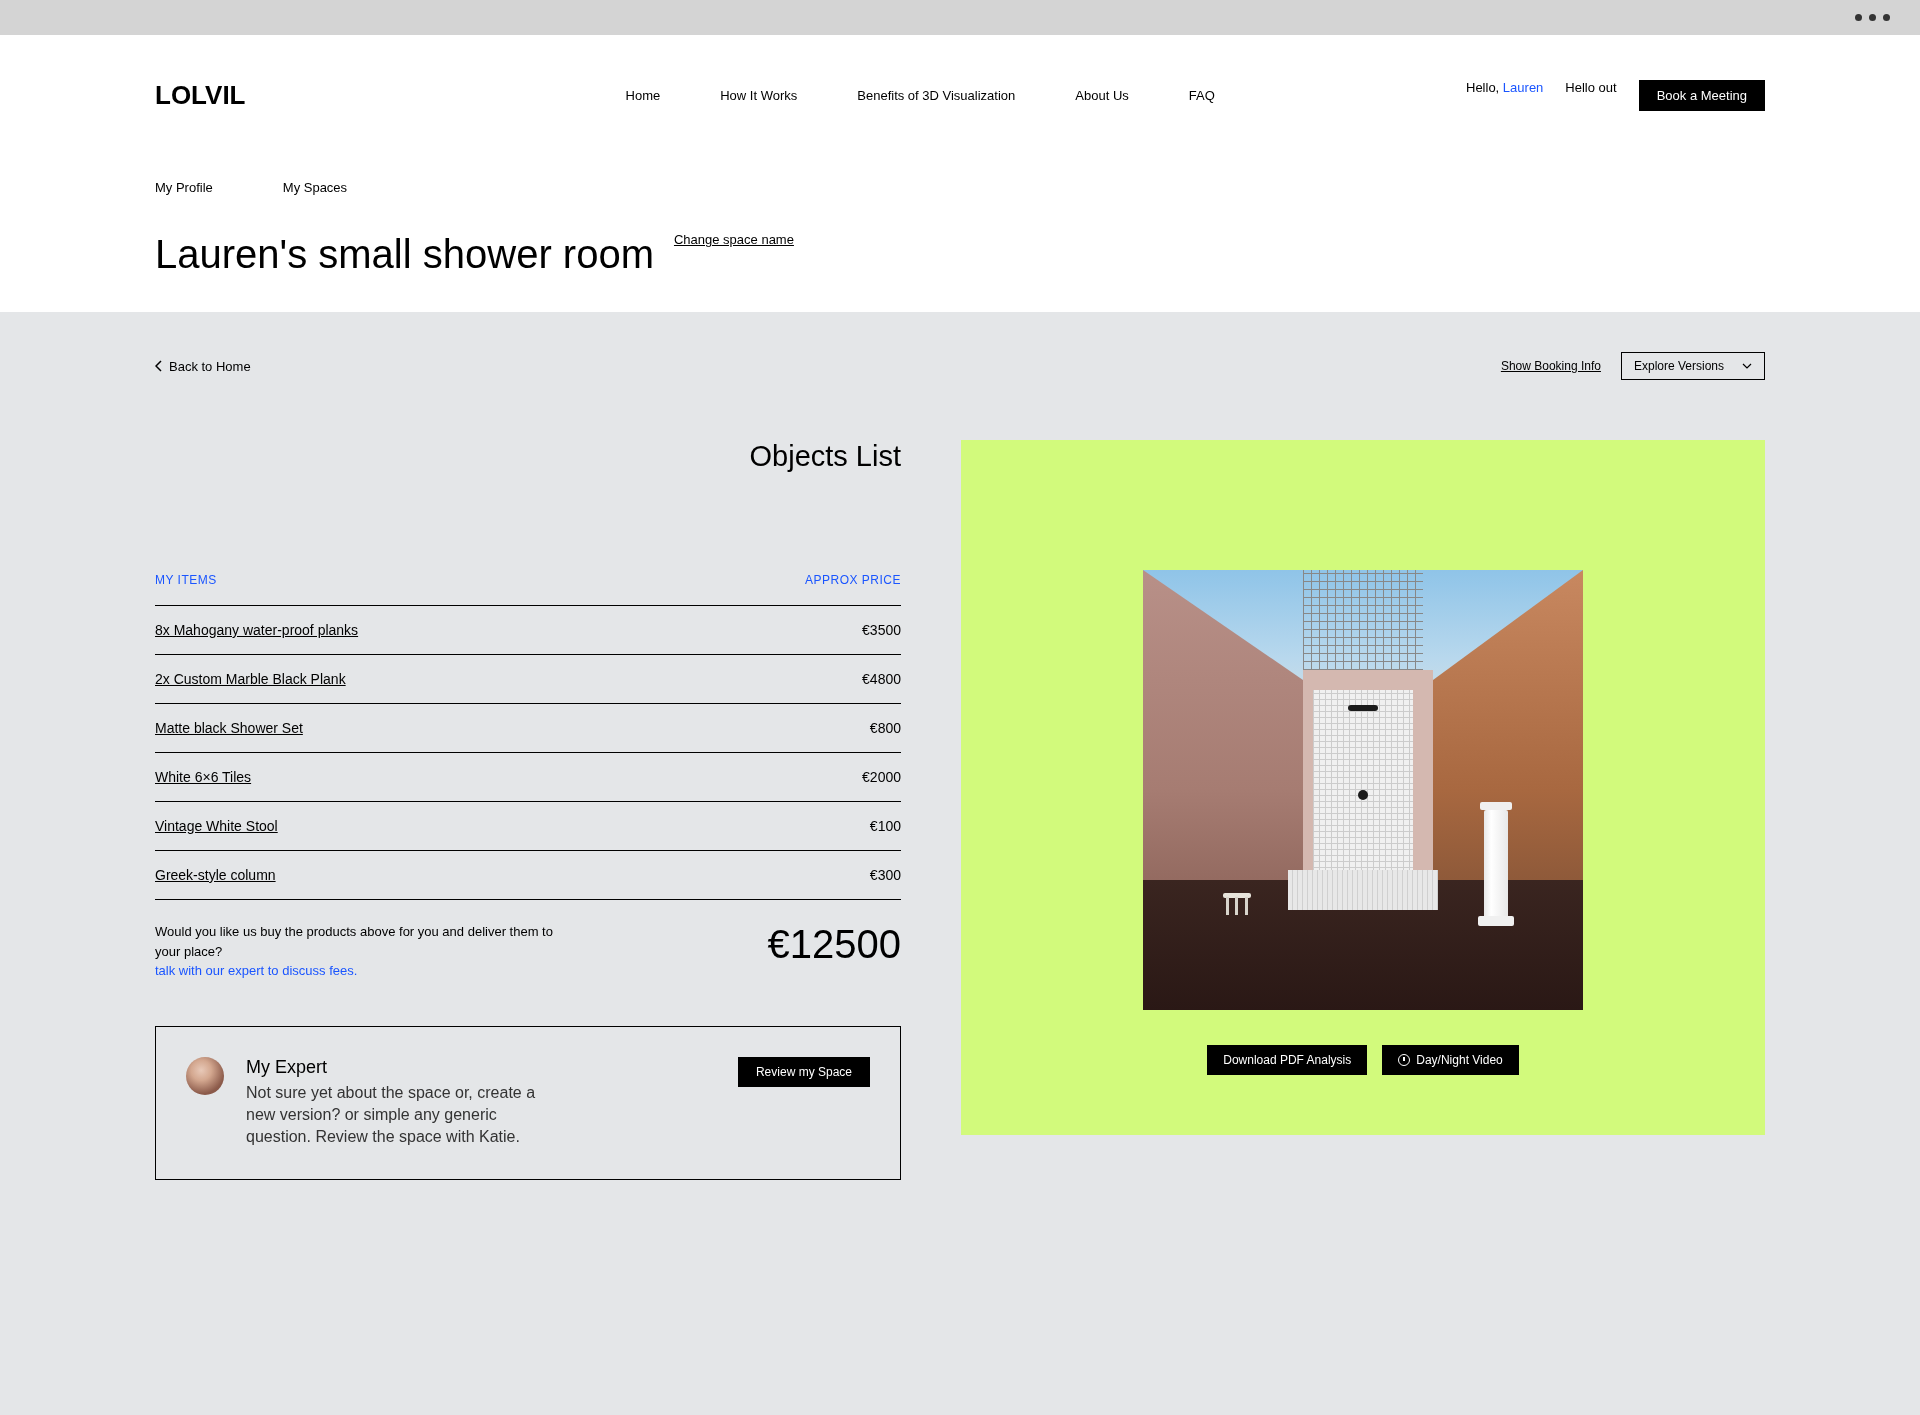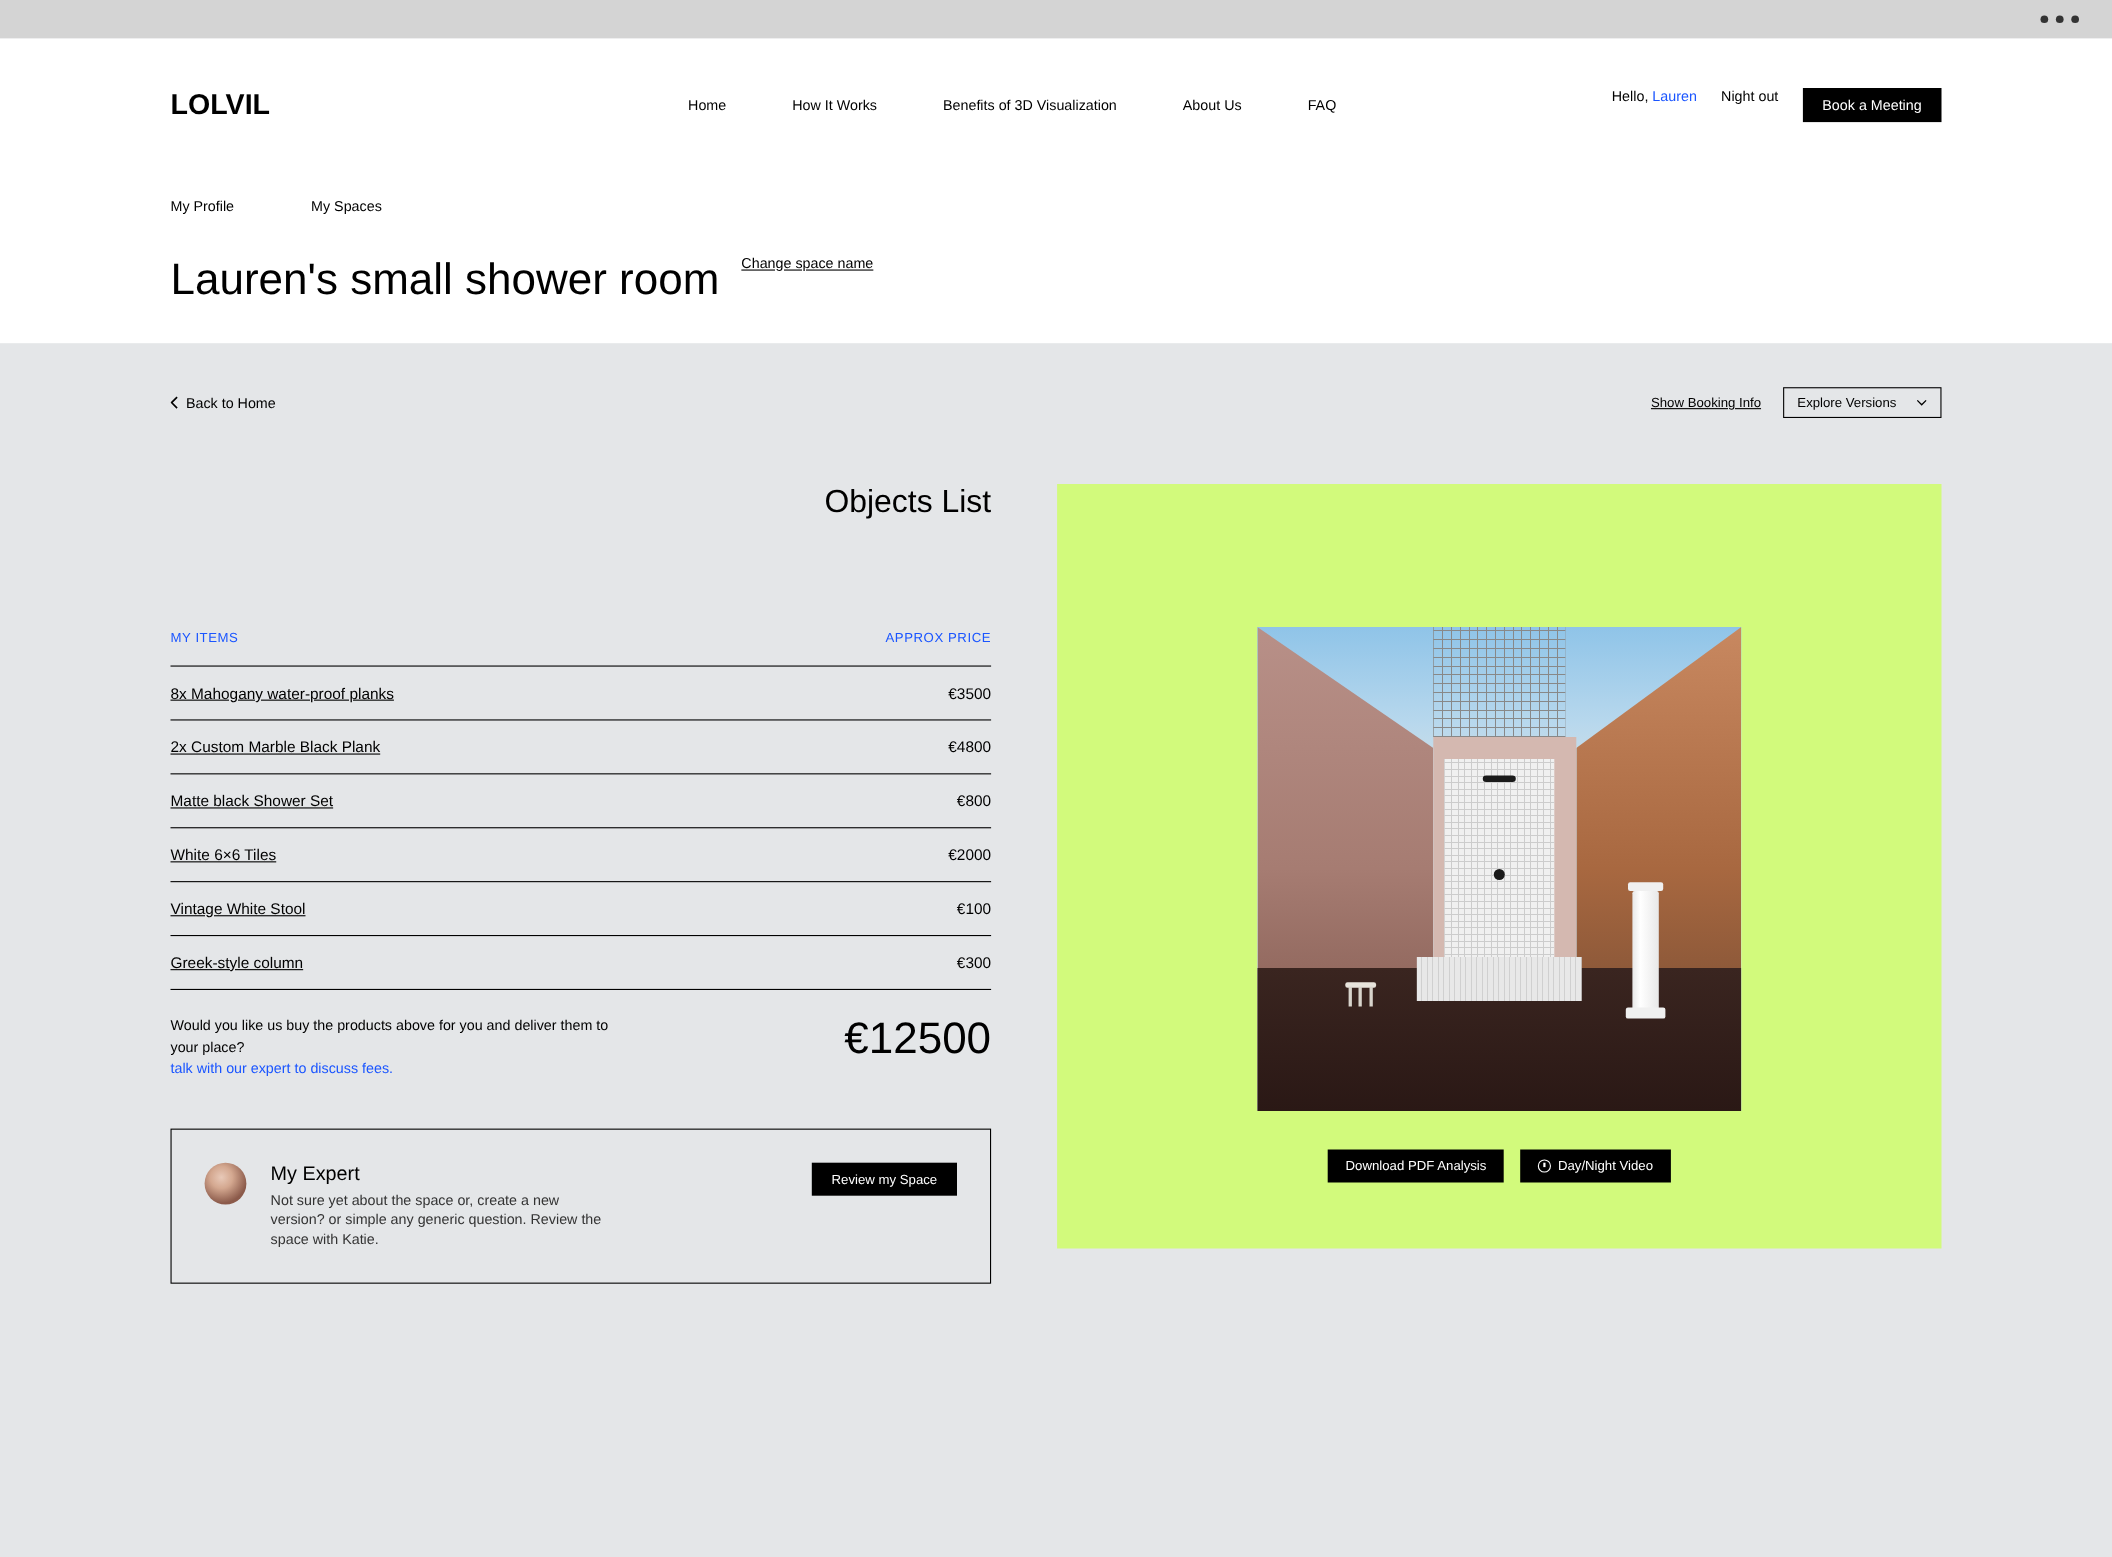--- a/index.html
+++ b/index.html
@@ -42,21 +42,21 @@
 
 .total-row { display: flex; justify-content: space-between; align-items: flex-start; margin-top: 22px; }
 .total-text { font-size: 13px; max-width: 420px; line-height: 1.5; }
 .talk-expert { color: #1a55ff; cursor: pointer; }
 .total-price { font-size: 40px; font-weight: 400; }
 
 .expert-card { border: 1px solid #000; margin-top: 45px; padding: 30px 30px; display: flex; align-items: flex-start; gap: 22px; }
 .avatar { width: 38px; height: 38px; border-radius: 50%; background: radial-gradient(circle at 40% 35%, #e8c9b8 0%, #d4a890 30%, #8b5a4a 70%); flex-shrink: 0; }
 .expert-text { flex: 1; }
 .expert-title { font-size: 18px; font-weight: 400; margin-bottom: 4px; }
-.expert-desc { font-size: 13px; color: #333; line-height: 1.4; max-width: 310px; }
+.expert-desc { font-size: 16px; color: #333; line-height: 1.4; max-width: 310px; }
 .review-btn { background: #000; color: #fff; padding: 8px 18px; font-size: 12px; border: none; cursor: pointer; }
 
 .right-col { flex: 1; }
 .render-panel { background: #d2fa7c; padding: 130px 60px 60px 60px; display: flex; flex-direction: column; align-items: center; }
 .render-image { width: 440px; height: 440px; position: relative; overflow: hidden; background: linear-gradient(180deg, #8fc4e8 0%, #b8d8ed 20%, #c9dde8 28%); }
 .sky-grid { position: absolute; top: 0; left: 50%; transform: translateX(-50%); width: 120px; height: 100px; background-image: repeating-linear-gradient(0deg, #888 0 1px, transparent 1px 8px), repeating-linear-gradient(90deg, #888 0 1px, transparent 1px 8px); }
 .wall-left { position: absolute; top: 0; left: 0; width: 160px; height: 100%; background: linear-gradient(180deg, #b89088 0%, #a67c72 50%, #7a5248 100%); clip-path: polygon(0 0, 100% 25%, 100% 100%, 0 100%); }
 .wall-right { position: absolute; top: 0; right: 0; width: 150px; height: 100%; background: linear-gradient(180deg, #c88860 0%, #a86840 50%, #6a4530 100%); clip-path: polygon(0 25%, 100% 0, 100% 100%, 0 100%); }
 .back-wall { position: absolute; top: 100px; left: 160px; right: 150px; height: 200px; background: #d4b8b0; }
 .tile-wall { position: absolute; top: 120px; left: 50%; transform: translateX(-50%); width: 100px; height: 220px; background: #f0f0f0; background-image: repeating-linear-gradient(0deg, #ccc 0 1px, transparent 1px 6px), repeating-linear-gradient(90deg, #ccc 0 1px, transparent 1px 6px); }
@@ -94,21 +94,21 @@
       <span>Home</span>
       <span>How It Works</span>
       <span>Benefits of 3D Visualization</span>
       <span>About Us</span>
       <span>FAQ</span>
     </div>
     <div class="nav-right">
       <span>
         <span>Hello, </span><span class="user-name">Lauren</span>
       </span>
-      <span>Night out</span>
+      <span>Hello out</span>
       <button class="book-btn">Book a Meeting</button>
     </div>
   </div>
 
   <div class="tabs-row">
     <span>My Profile</span>
     <span>My Spaces</span>
   </div>
 
   <div class="title-row">

